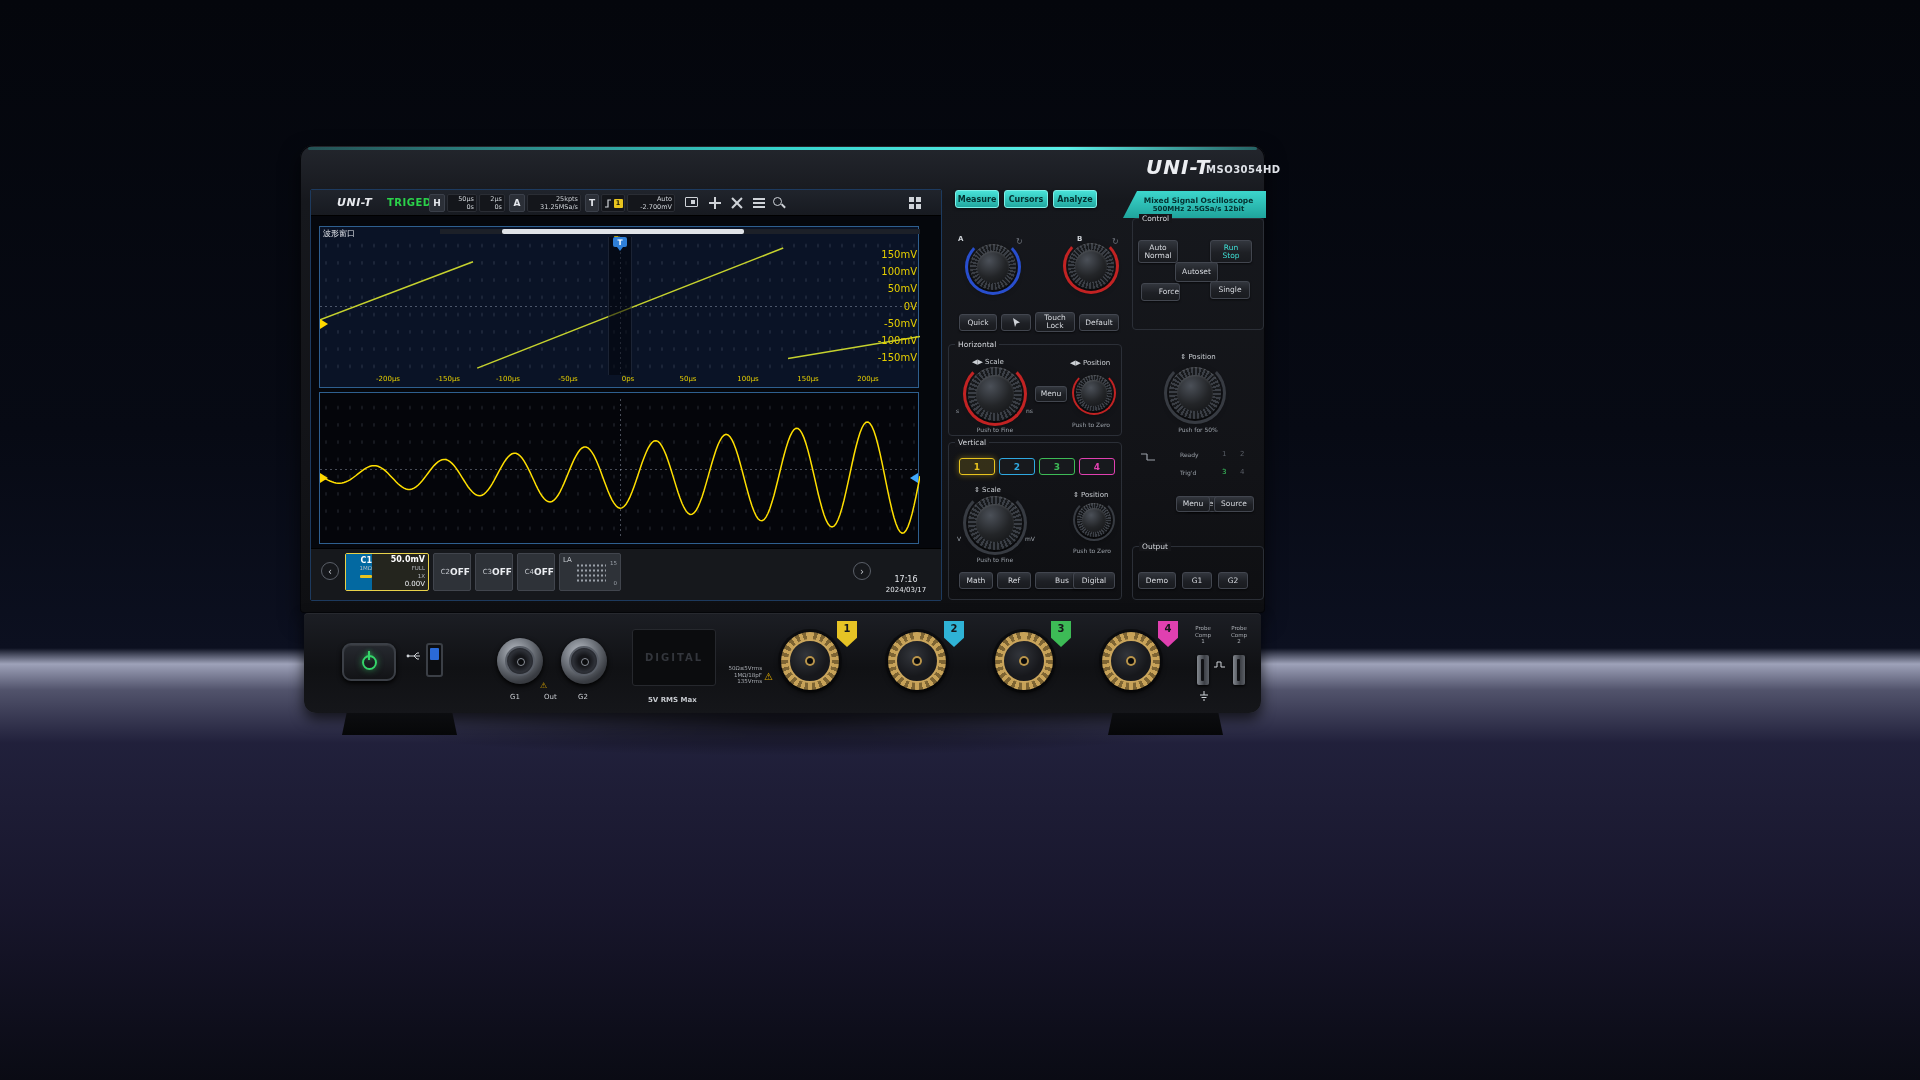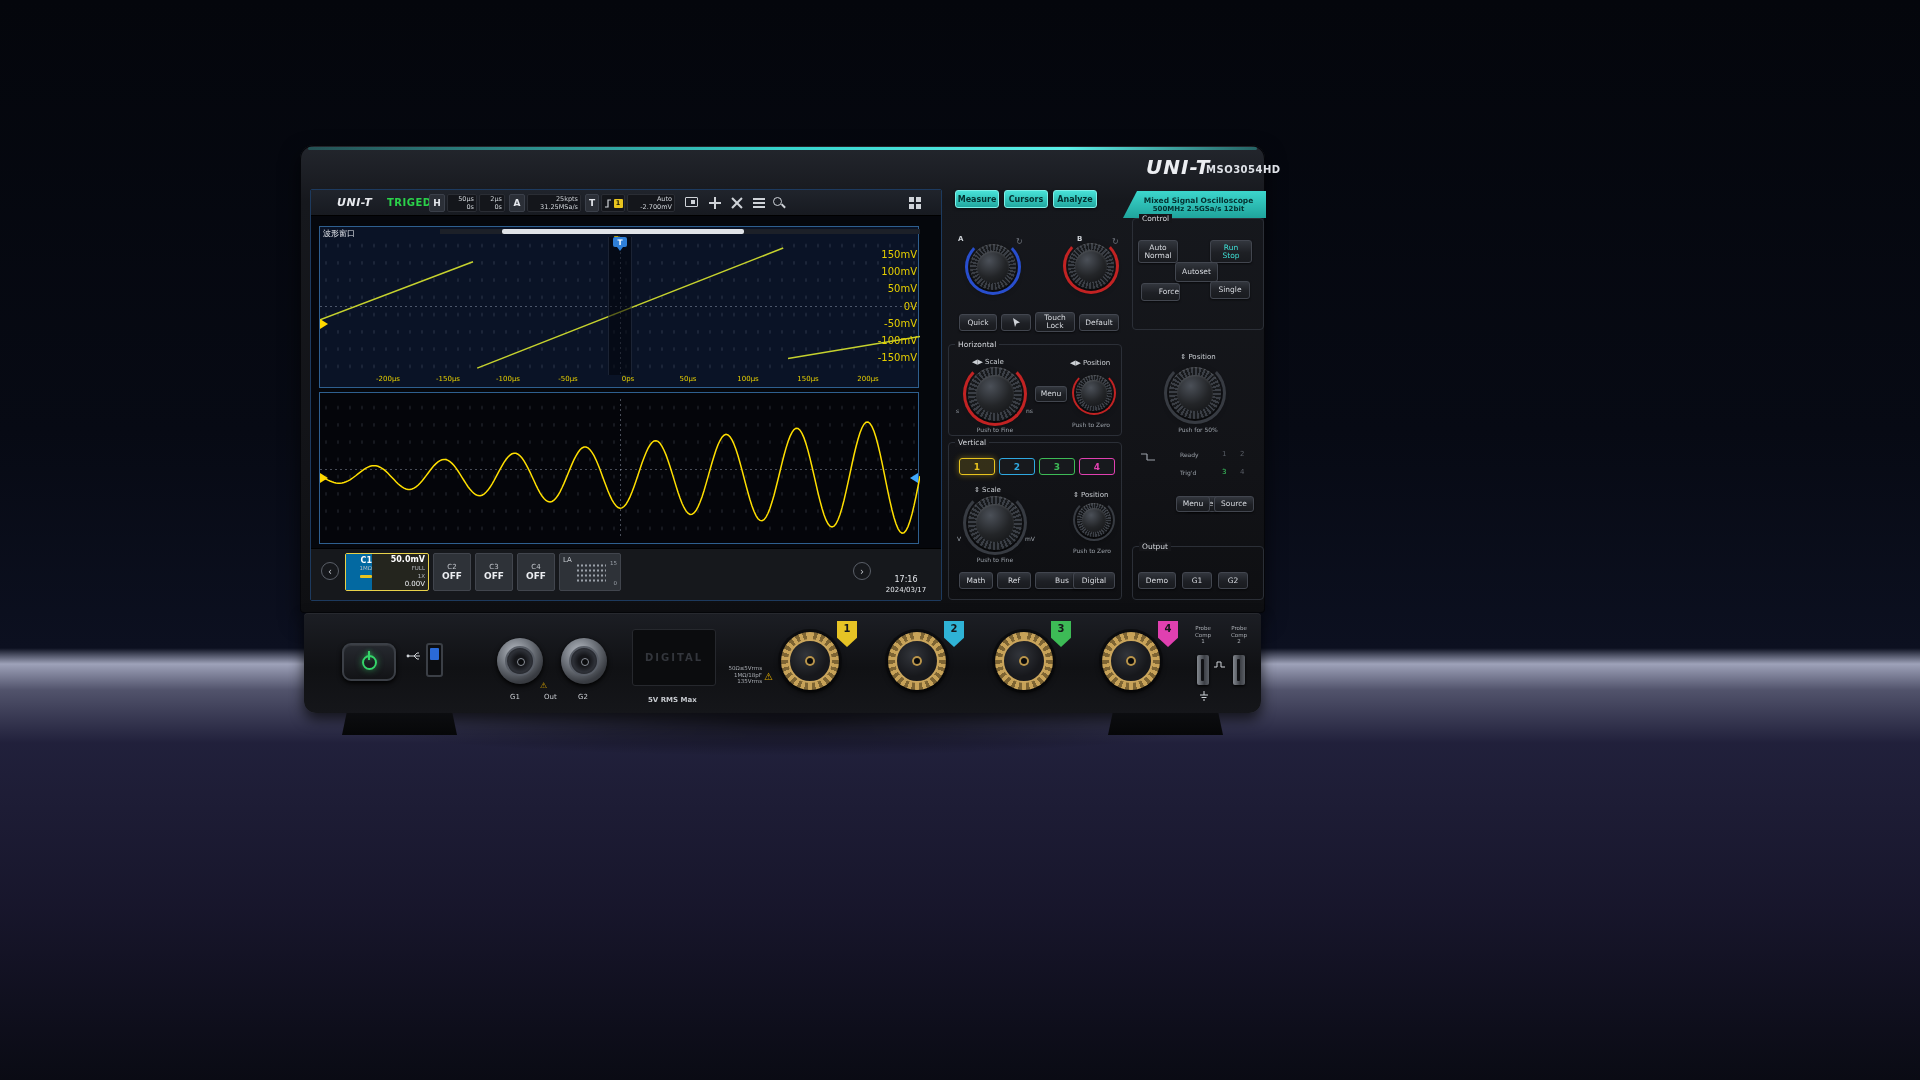--- a/index.html
+++ b/index.html
@@ -1,20 +1,20 @@
 <!DOCTYPE html>
 <html><head>
 <meta charset="utf-8">
 <style>
   * { margin:0; padding:0; box-sizing:border-box; }
   html,body { width:1920px; height:1080px; overflow:hidden; }
   body { background:#05070d; font-family:"DejaVu Sans","Liberation Sans",sans-serif; position:relative; }
   .abs { position:absolute; }
   .flex { display:flex; align-items:center; justify-content:center; }
-  .col { display:flex; flex-direction:column; align-items:center; justify-content:center; }
+  .col { display:flex; align-items:center; justify-content:flex-end; }
 
   
   .stage { position:absolute; inset:0; background:linear-gradient(180deg,#04060c 0%,#070a14 40%,#0c1020 60%,#0c1020 100%); }
   .floor { position:absolute; left:0; right:0; top:648px; height:432px;
     background:linear-gradient(180deg, rgba(120,125,150,0) 0px, rgba(170,174,198,.92) 16px, rgba(128,128,158,.6) 42px,
       rgba(58,52,92,.45) 95px, rgba(24,22,44,.95) 260px, #0a0b14 100%); }
   .scope-shadow { position:absolute; left:340px; top:686px; width:890px; height:70px; border-radius:50%;
     background:radial-gradient(closest-side, rgba(0,0,0,.6), rgba(0,0,0,0)); }
 
   

